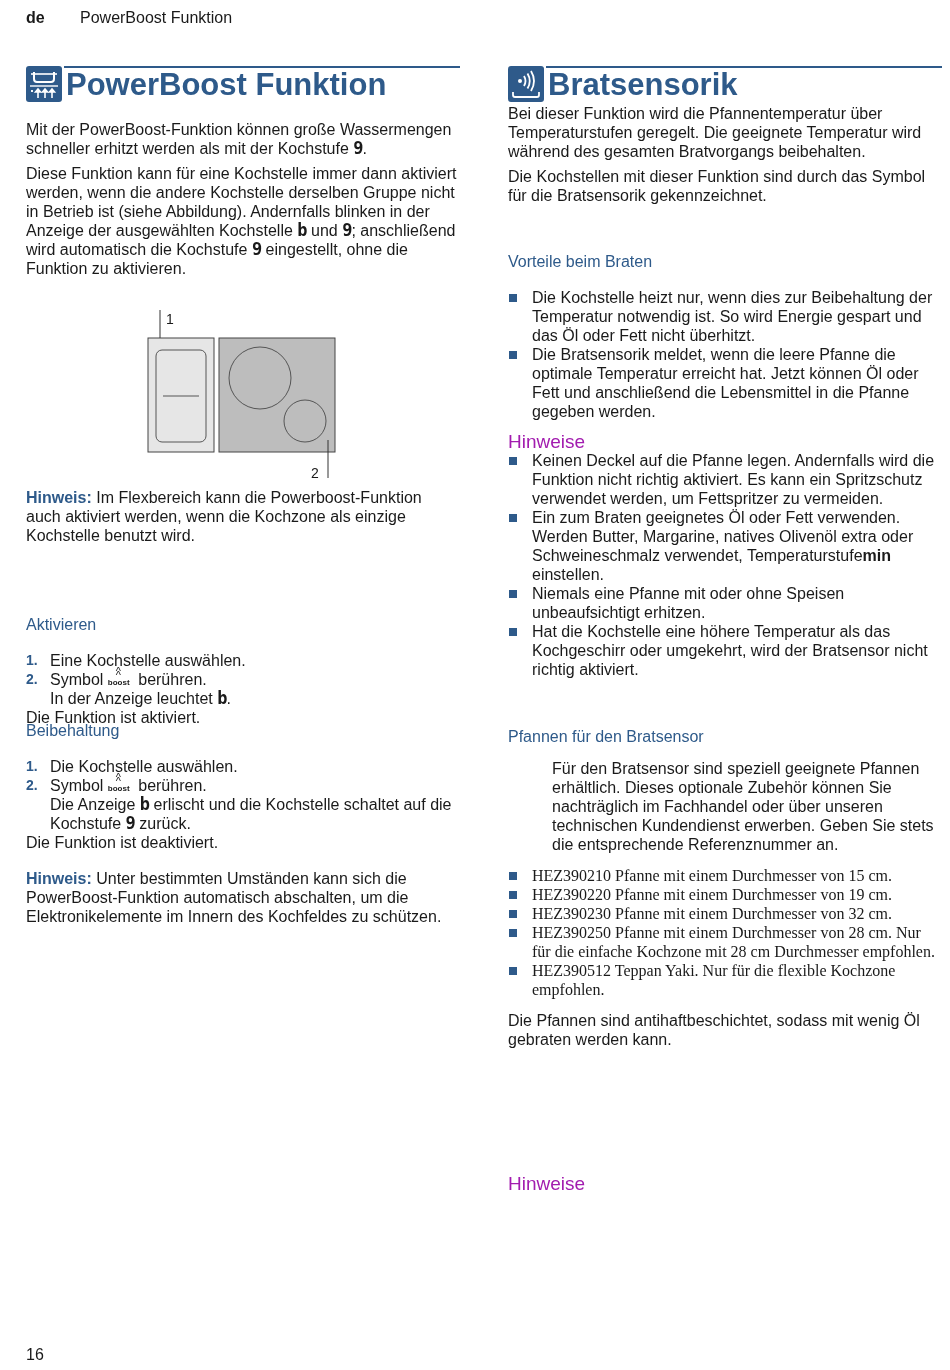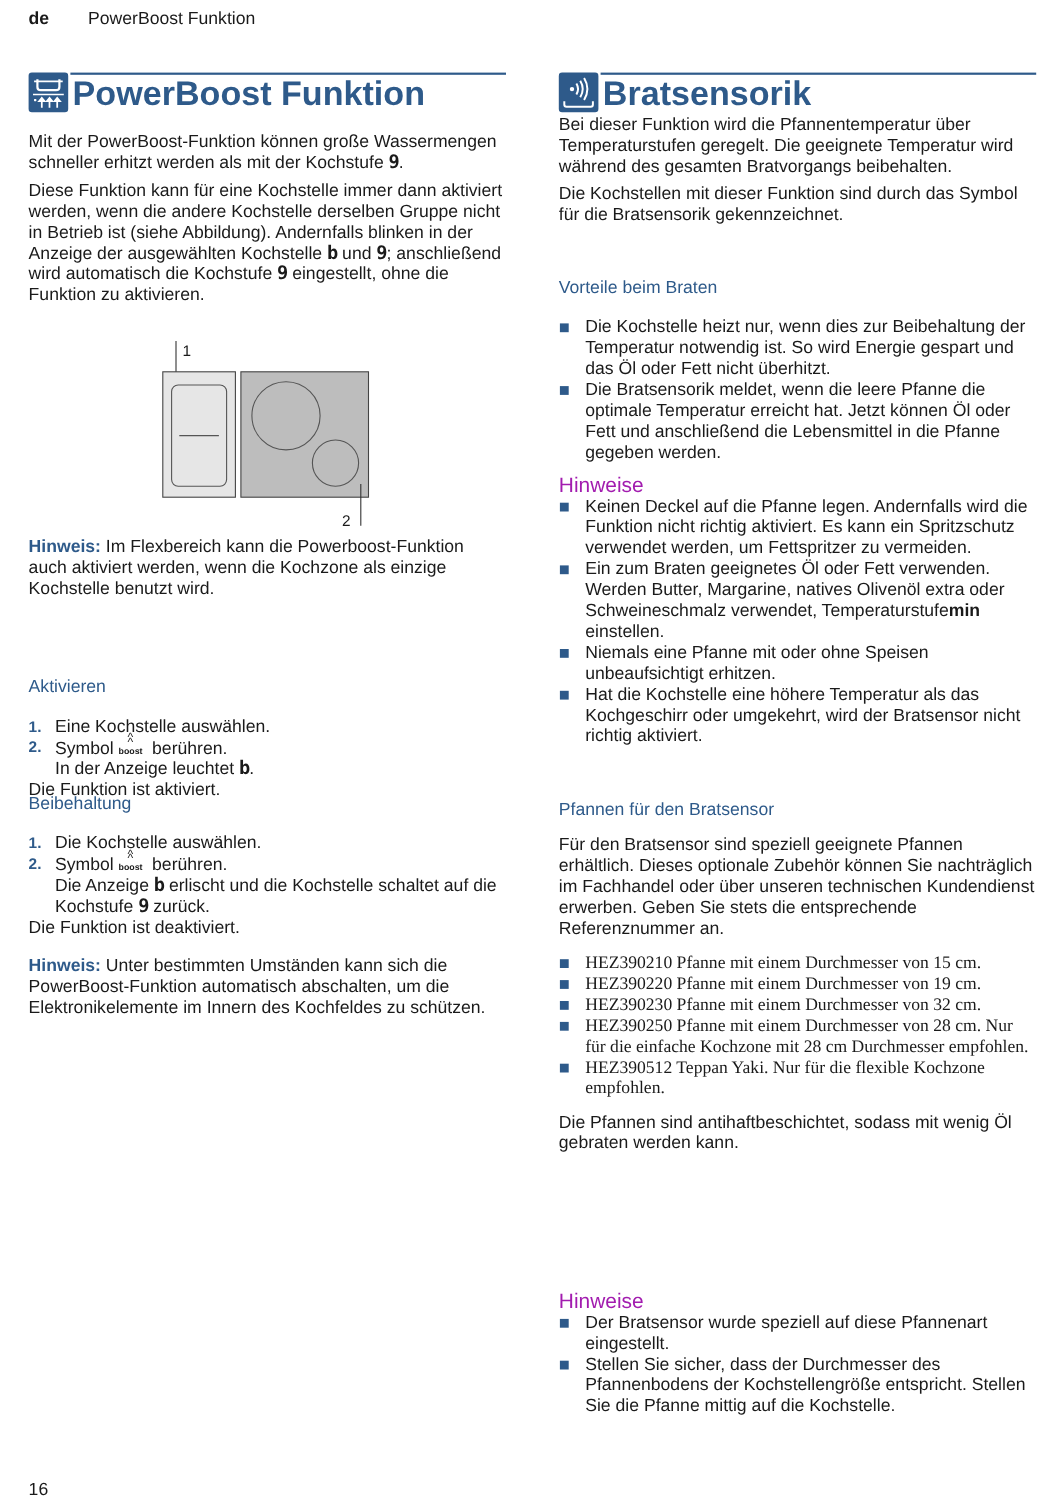--- a/index.html
+++ b/index.html
@@ -146,33 +146,29 @@
     <ul class="sq">
       <li>Keinen Deckel auf die Pfanne legen. Andernfalls wird die Funktion nicht richtig aktiviert. Es kann ein Spritzschutz verwendet werden, um Fettspritzer zu vermeiden.</li>
       <li><span>Ein zum Braten geeignetes Öl oder Fett verwenden. Werden Butter, Margarine, natives Olivenöl extra oder Schweineschmalz verwendet, Temperaturstufe</span><b>min</b><span> einstellen.</span></li>
       <li>Niemals eine Pfanne mit oder ohne Speisen unbeaufsichtigt erhitzen.</li>
       <li>Hat die Kochstelle eine höhere Temperatur als das Kochgeschirr oder umgekehrt, wird der Bratsensor nicht richtig aktiviert.</li>
     </ul>
   </div>
 
   <div class="block" style="top:725px;">
     <h2>Pfannen für den Bratsensor</h2>
-    <p style="margin-top:10px;">Für den Bratsensor sind speziell geeignete Pfannen erhältlich. Dieses optionale Zubehör können Sie nachträglich im Fachhandel oder über unseren technischen Kundendienst erwerben. Geben Sie stets die entsprechende Referenznummer an.</p>
+    <p style="margin-top:10px;margin-left:44px;">Für den Bratsensor sind speziell geeignete Pfannen erhältlich. Dieses optionale Zubehör können Sie nachträglich im Fachhandel oder über unseren technischen Kundendienst erwerben. Geben Sie stets die entsprechende Referenznummer an.</p>
     <ul class="sq" style="margin-top:12px;font-family:Liberation Serif, serif;">
       <li>HEZ390210 Pfanne mit einem Durchmesser von 15 cm.</li>
       <li>HEZ390220 Pfanne mit einem Durchmesser von 19 cm.</li>
       <li>HEZ390230 Pfanne mit einem Durchmesser von 32 cm.</li>
       <li>HEZ390250 Pfanne mit einem Durchmesser von 28 cm. Nur für die einfache Kochzone mit 28 cm Durchmesser empfohlen.</li>
       <li>HEZ390512 Teppan Yaki. Nur für die flexible Kochzone empfohlen.</li>
     </ul>
     <p style="margin-top:12px;">Die Pfannen sind antihaftbeschichtet, sodass mit wenig Öl gebraten werden kann.</p>
   </div>
 
   <div class="block" style="top:1174px;">
     <h3>Hinweise</h3>
-    <ul class="sq">
-      <li>Der Bratsensor wurde speziell auf diese Pfannenart eingestellt.</li>
-      <li>Stellen Sie sicher, dass der Durchmesser des Pfannenbodens der Kochstellengröße entspricht. Stellen Sie die Pfanne mittig auf die Kochstelle.</li>
-    </ul>
   </div>
 </div>
 
 <div class="pagenum">16</div>
 
 </body></html>

